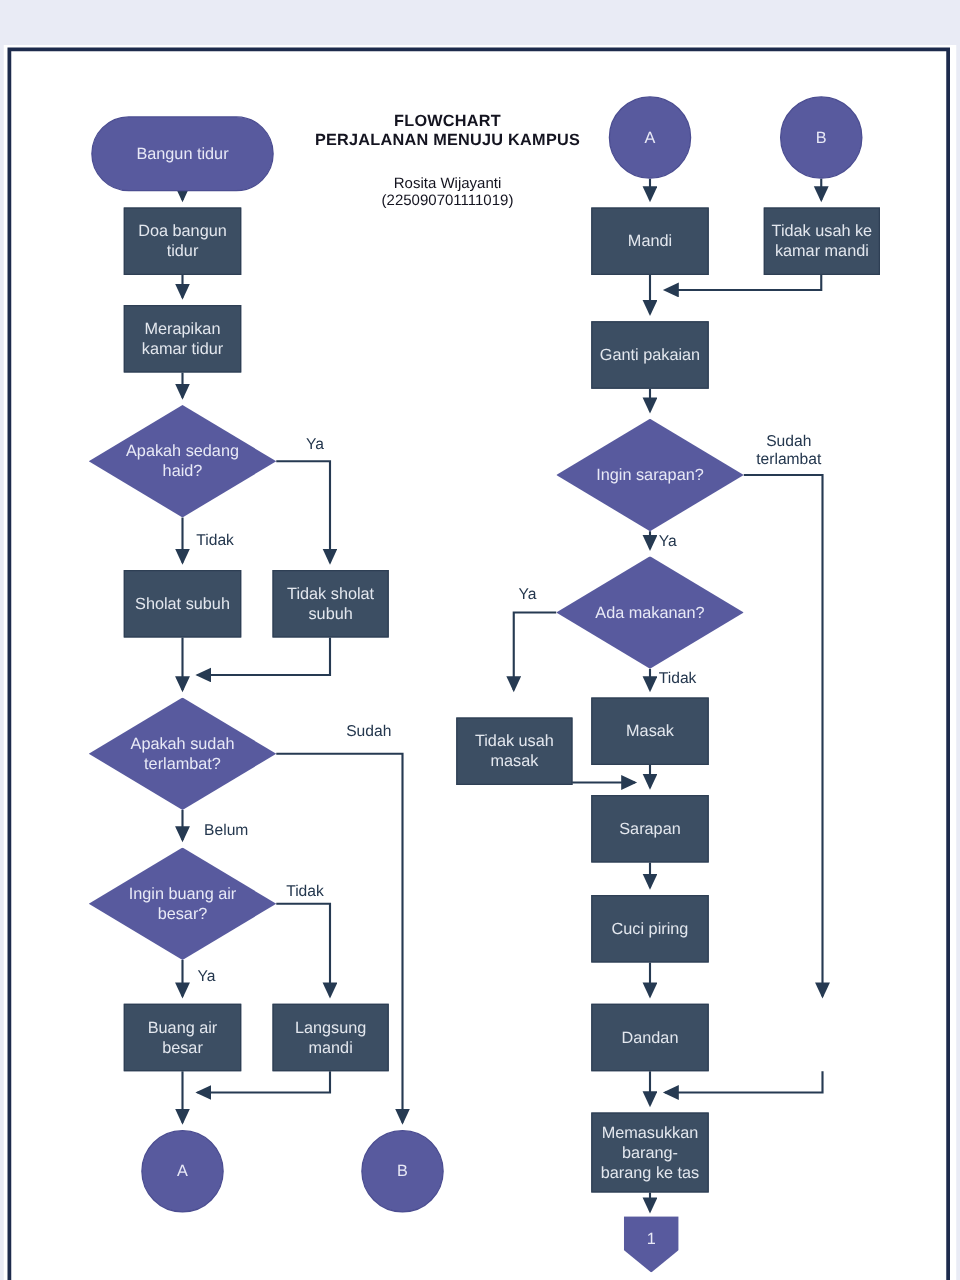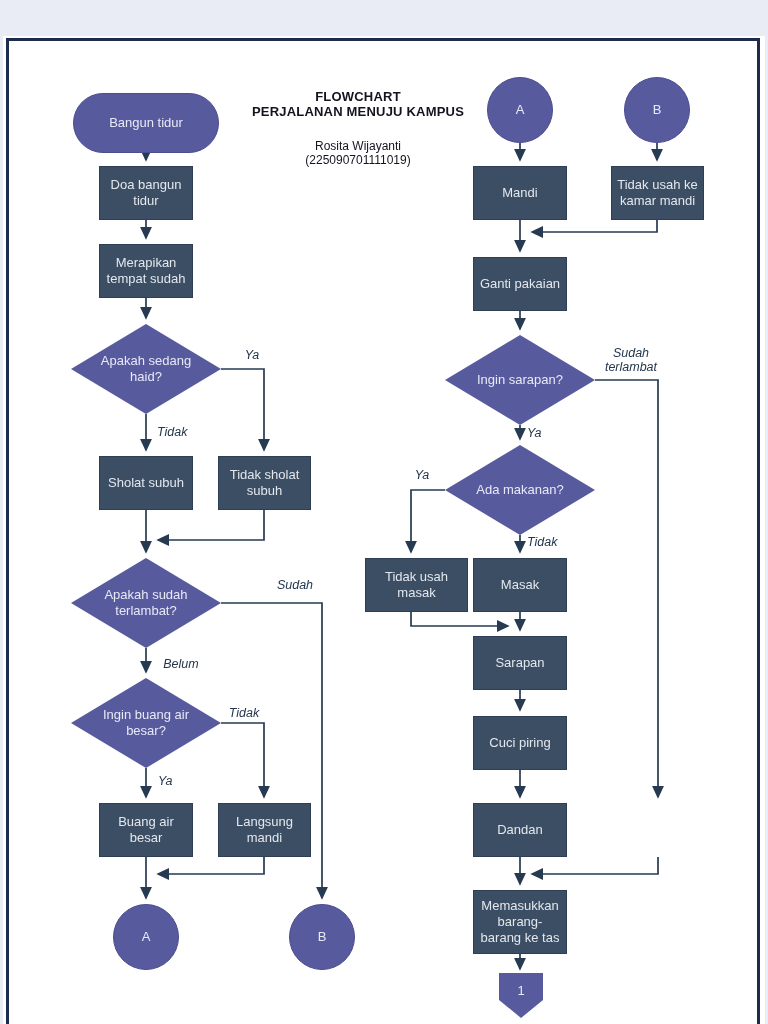--- a/index.html
+++ b/index.html
@@ -16,21 +16,21 @@
   .node{position:absolute;display:flex;align-items:center;justify-content:center;text-align:center;
         box-sizing:border-box;font-size:13px;line-height:16px;}
   .rect{background:var(--slate);color:var(--node-text);border:1px solid var(--slate-border);padding:2px 4px;}
   .stadium{background:var(--purple);color:var(--purple-text);border:1px solid var(--purple-border);border-radius:30px;}
   .circle{background:var(--purple);color:var(--purple-text);border:1px solid var(--purple-border);border-radius:50%;}
   .diamond{background:var(--purple);color:var(--purple-text);
            clip-path:polygon(50% 0,100% 50%,50% 100%,0 50%);}
   .diamond span{display:block;width:118px;}
   .pentagon{background:var(--purple);color:var(--purple-text);
             clip-path:polygon(0 0,100% 0,100% 60%,50% 100%,0 60%);padding-bottom:10px;}
-  .elabel{position:absolute;font-size:12.5px;line-height:14px;color:var(--label-text);text-align:center;font-style:italic;}
+  .elabel{position:absolute;font-size:12.5px;line-height:14px;color:var(--label-text);text-align:center;}
   .title-block{position:absolute;left:248px;top:61px;width:220px;text-align:center;color:var(--title-text);}
   .title-block .t{font-weight:bold;font-size:13px;line-height:15px;letter-spacing:.2px;}
   .title-block .a{font-size:12px;line-height:14px;margin-top:20px;}
   .title-block .i{font-size:12px;line-height:14px;}
 </style>
 </head>
 <body>
 
 <div class="canvas">
   <div class="sheet"></div>
@@ -82,21 +82,21 @@
     <div class="i">(225090701111019)</div>
   </div>
 
   <div class="node stadium" style="left:73px;top:65px;width:146px;height:60px">
     <span>Bangun tidur</span>
     </div>
   <div class="node rect" style="left:99px;top:138px;width:94px;height:54px">
     <span>Doa bangun tidur</span>
     </div>
   <div class="node rect" style="left:99px;top:216px;width:94px;height:54px">
-    <span>Merapikan tempat sudah</span>
+    <span>Merapikan kamar tidur</span>
     </div>
   <div class="node diamond" style="left:71px;top:296px;width:150px;height:90px">
     <span>Apakah sedang haid?</span>
     </div>
   <div class="node rect" style="left:99px;top:428px;width:94px;height:54px">
     <span>Sholat subuh</span>
     </div>
   <div class="node rect" style="left:218px;top:428px;width:93px;height:54px">
     <span>Tidak sholat subuh</span>
     </div>
@@ -133,21 +133,21 @@
     </div>
   <div class="node rect" style="left:473px;top:229px;width:94px;height:54px">
     <span>Ganti pakaian</span>
     </div>
   <div class="node diamond" style="left:445px;top:307px;width:150px;height:90px">
     <span>Ingin sarapan?</span>
     </div>
   <div class="node diamond" style="left:445px;top:417px;width:150px;height:90px">
     <span>Ada makanan?</span>
     </div>
-  <div class="node rect" style="left:365px;top:530px;width:103px;height:54px">
+  <div class="node rect" style="left:365px;top:546px;width:93px;height:54px">
     <span>Tidak usah masak</span>
     </div>
   <div class="node rect" style="left:473px;top:530px;width:94px;height:54px">
     <span>Masak</span>
     </div>
   <div class="node rect" style="left:473px;top:608px;width:94px;height:54px">
     <span>Sarapan</span>
     </div>
   <div class="node rect" style="left:473px;top:688px;width:94px;height:54px">
     <span>Cuci piring</span>

